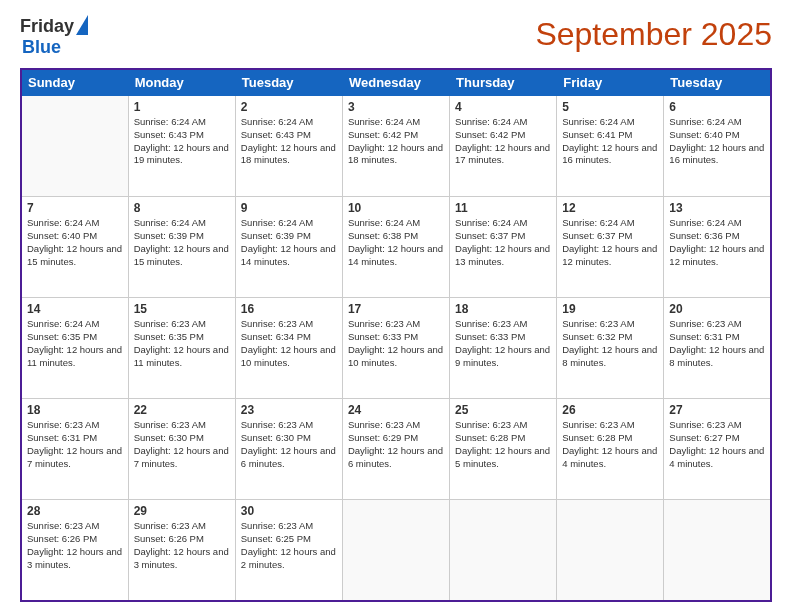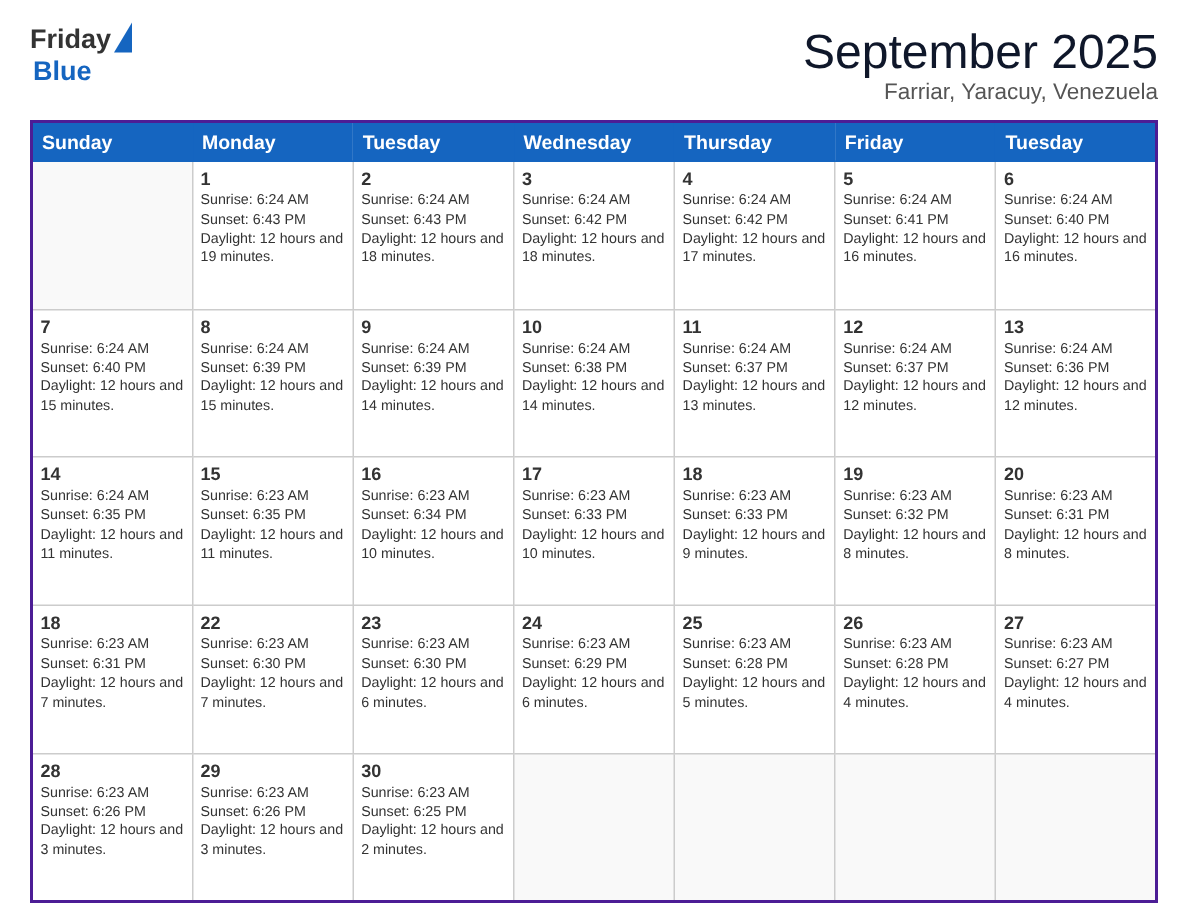--- a/index.html
+++ b/index.html
@@ -49,21 +49,21 @@
       font-size: 18px;
       font-weight: bold;
       color: #1565c0;
       margin-left: 2px;
     }
     .header-right {
       text-align: right;
     }
     .month-title {
       font-size: 32px;
-      color: #0f172a;
+      color: #c2410c;
       font-weight: normal;
     }
     .location {
       font-size: 15px;
       color: #555;
     }
     .calendar {
       flex: 1;
       border: 2px solid #4c1d95;
       border-collapse: collapse;
@@ -109,21 +109,20 @@
   <div class="top-area">
     <div class="logo">
       <div class="logo-top">
         <span class="logo-general">Friday</span>
         <div class="logo-blue-triangle"></div>
       </div>
       <span class="logo-blue">Blue</span>
     </div>
     <div class="header-right">
       <div class="month-title">September 2025</div>
-      <div class="location">Farriar, Yaracuy, Venezuela</div>
     </div>
   </div>
 
   <table class="calendar">
     <thead>
       <tr id="weekday-header">
       <th>Sunday</th>
           <th>Monday</th>
           <th>Tuesday</th>
           <th>Wednesday</th>

